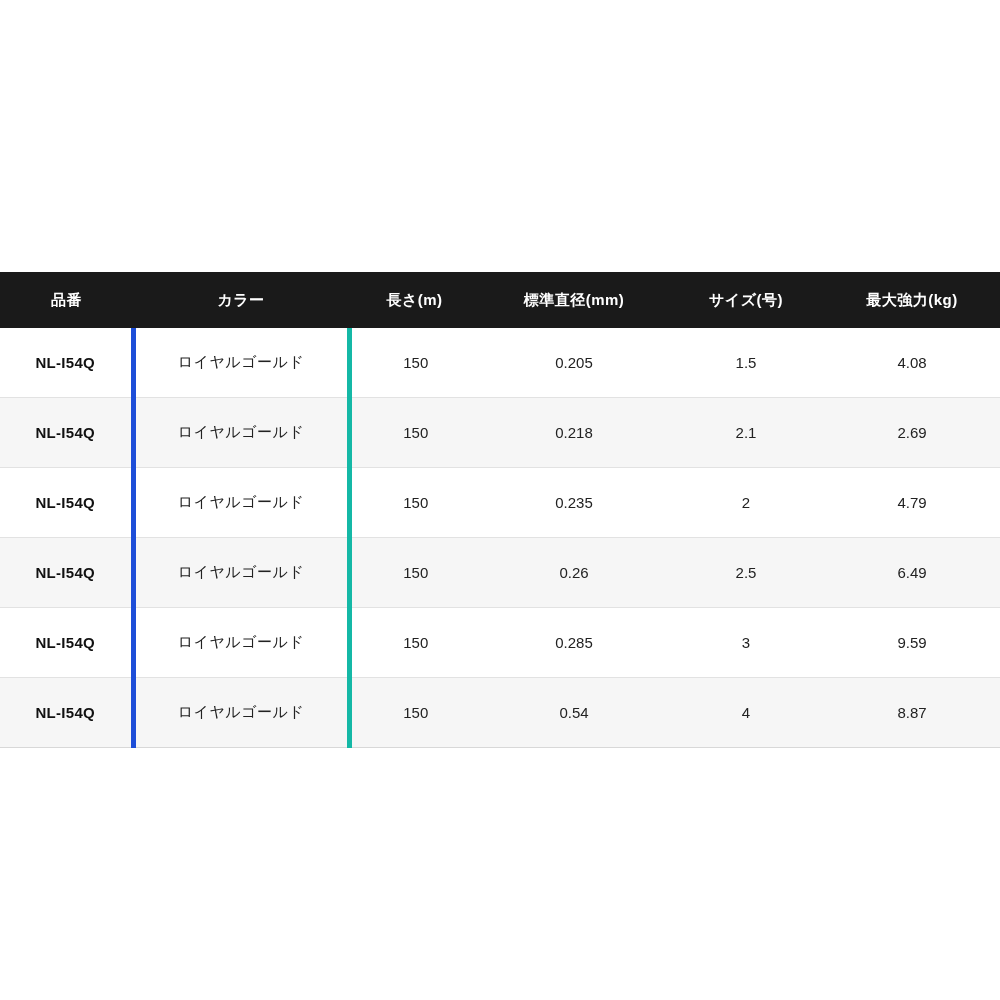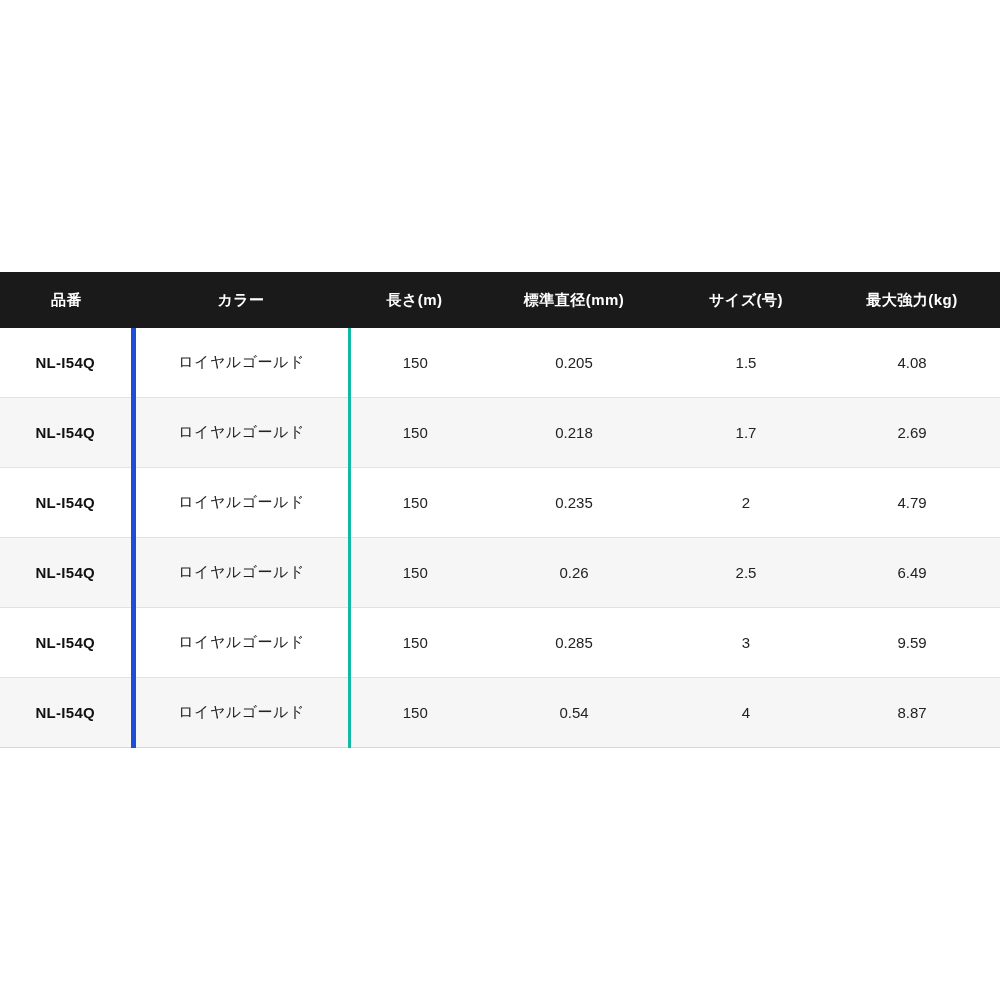--- a/index.html
+++ b/index.html
@@ -54,21 +54,21 @@
   table.spec-table tbody tr:nth-child(even) td {
     background: #f6f6f6;
   }
   table.spec-table tbody td.col-code {
     font-weight: bold;
     color: #111111;
     border-right: 5px solid #1d4ed8;
     letter-spacing: 0.3px;
   }
   table.spec-table tbody td.col-color {
-    border-right: 3px solid #14b8a6;
+    border-right: 5px solid #14b8a6;
     letter-spacing: 0.5px;
   }
   table.spec-table tbody tr:last-child td {
     border-bottom: 1px solid #d8d8d8;
   }
   
   col.c0 { width: 133px; }
   col.c1 { width: 216px; }
   col.c2 { width: 131px; }
   col.c3 { width: 188px; }
@@ -106,21 +106,21 @@
           <td>150</td>
           <td>0.205</td>
           <td>1.5</td>
           <td>4.08</td>
         </tr>
         <tr>
           <td class="col-code">NL-I54Q</td>
           <td class="col-color">ロイヤルゴールド</td>
           <td>150</td>
           <td>0.218</td>
-          <td>1.7</td>
+          <td>2.1</td>
           <td>2.69</td>
         </tr>
         <tr>
           <td class="col-code">NL-I54Q</td>
           <td class="col-color">ロイヤルゴールド</td>
           <td>150</td>
           <td>0.235</td>
           <td>2</td>
           <td>4.79</td>
         </tr>

